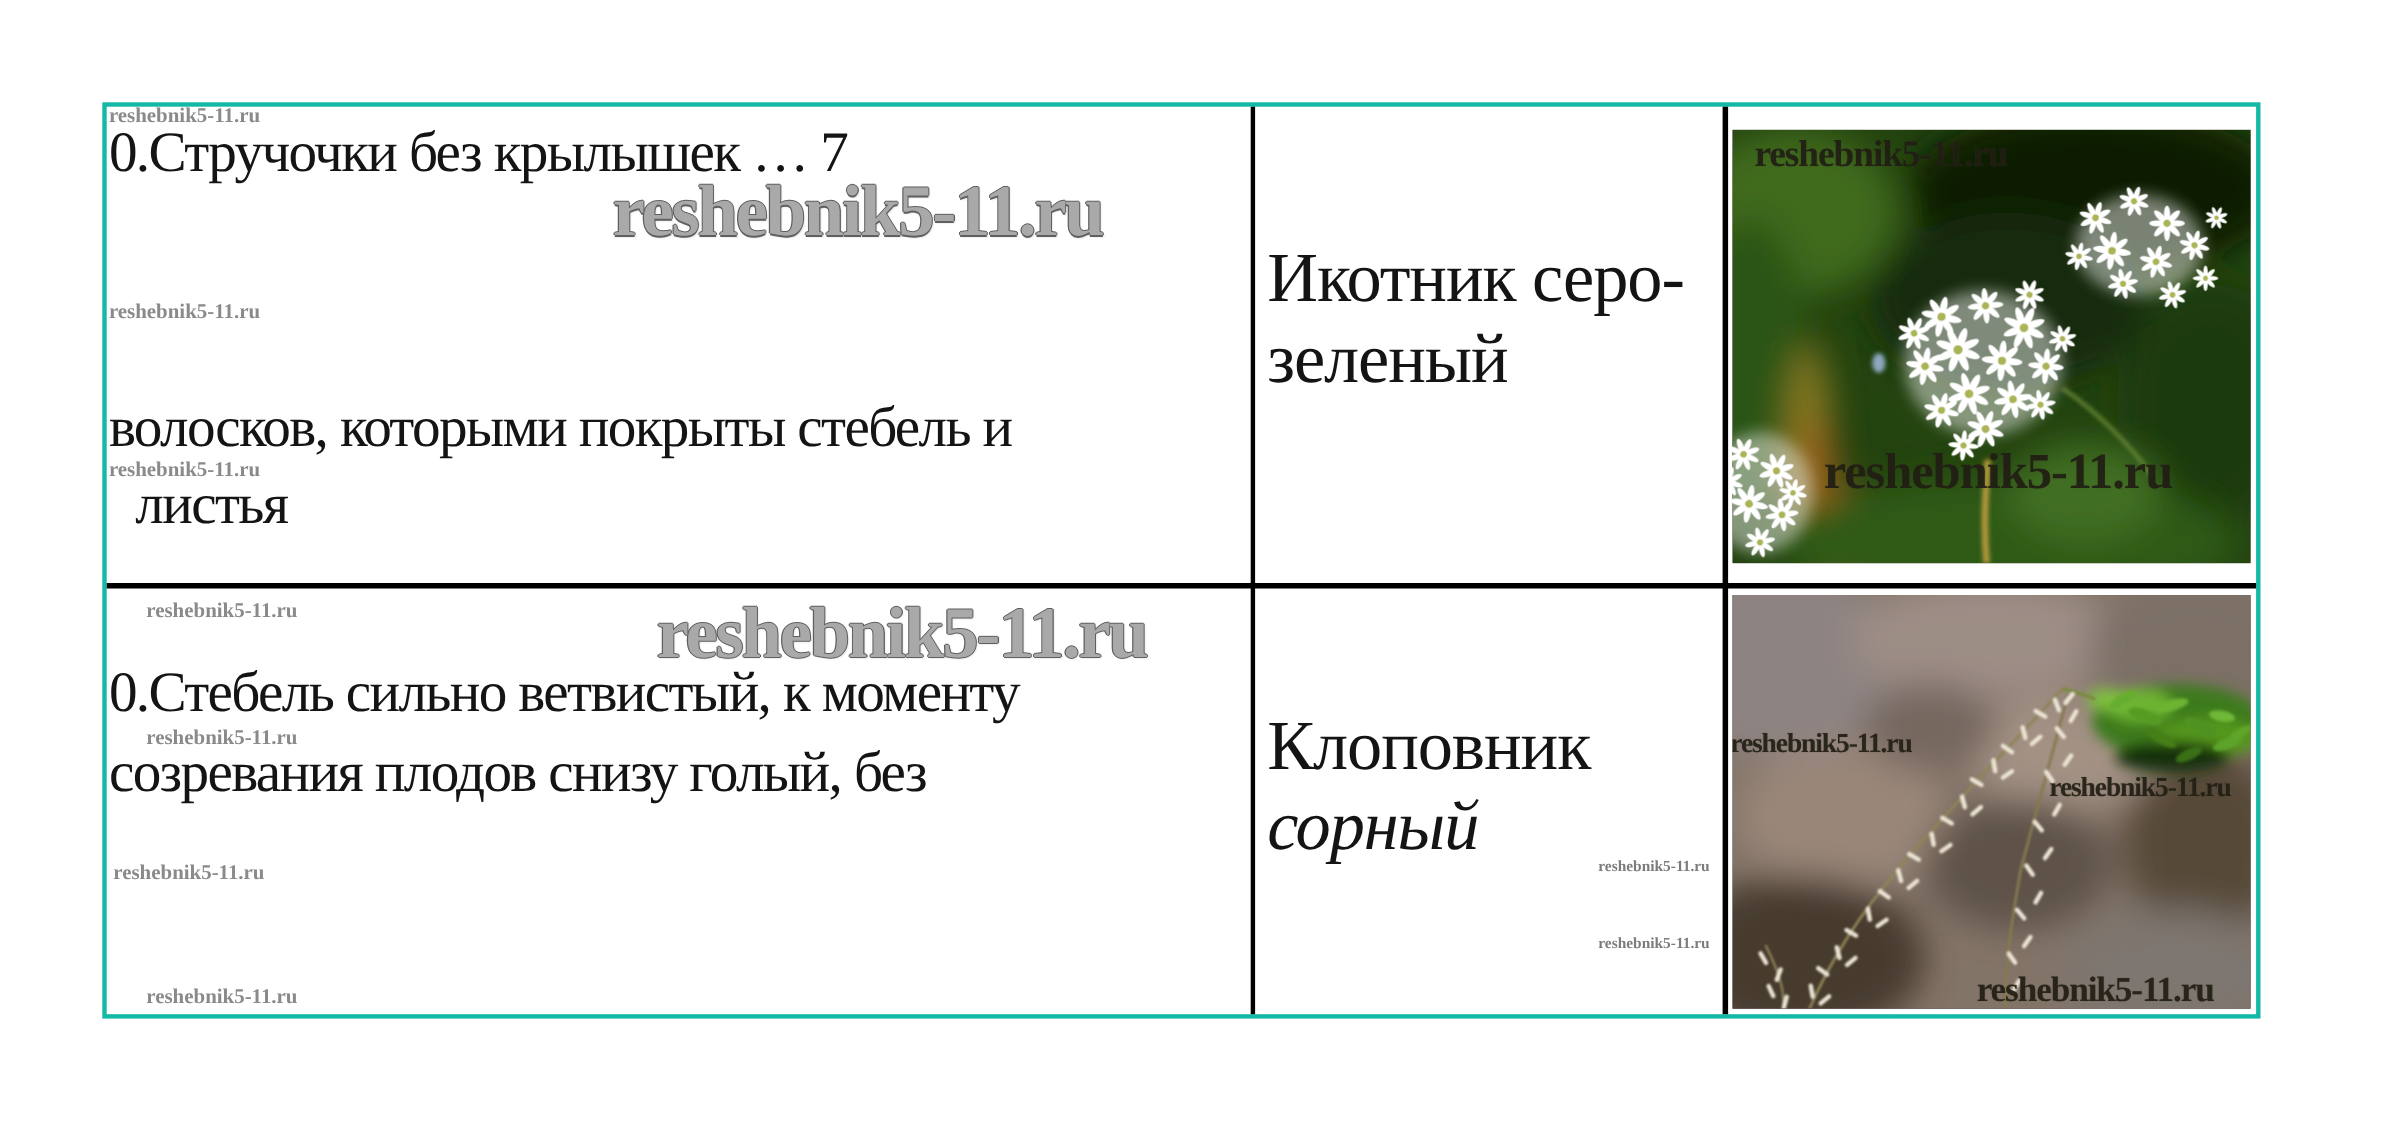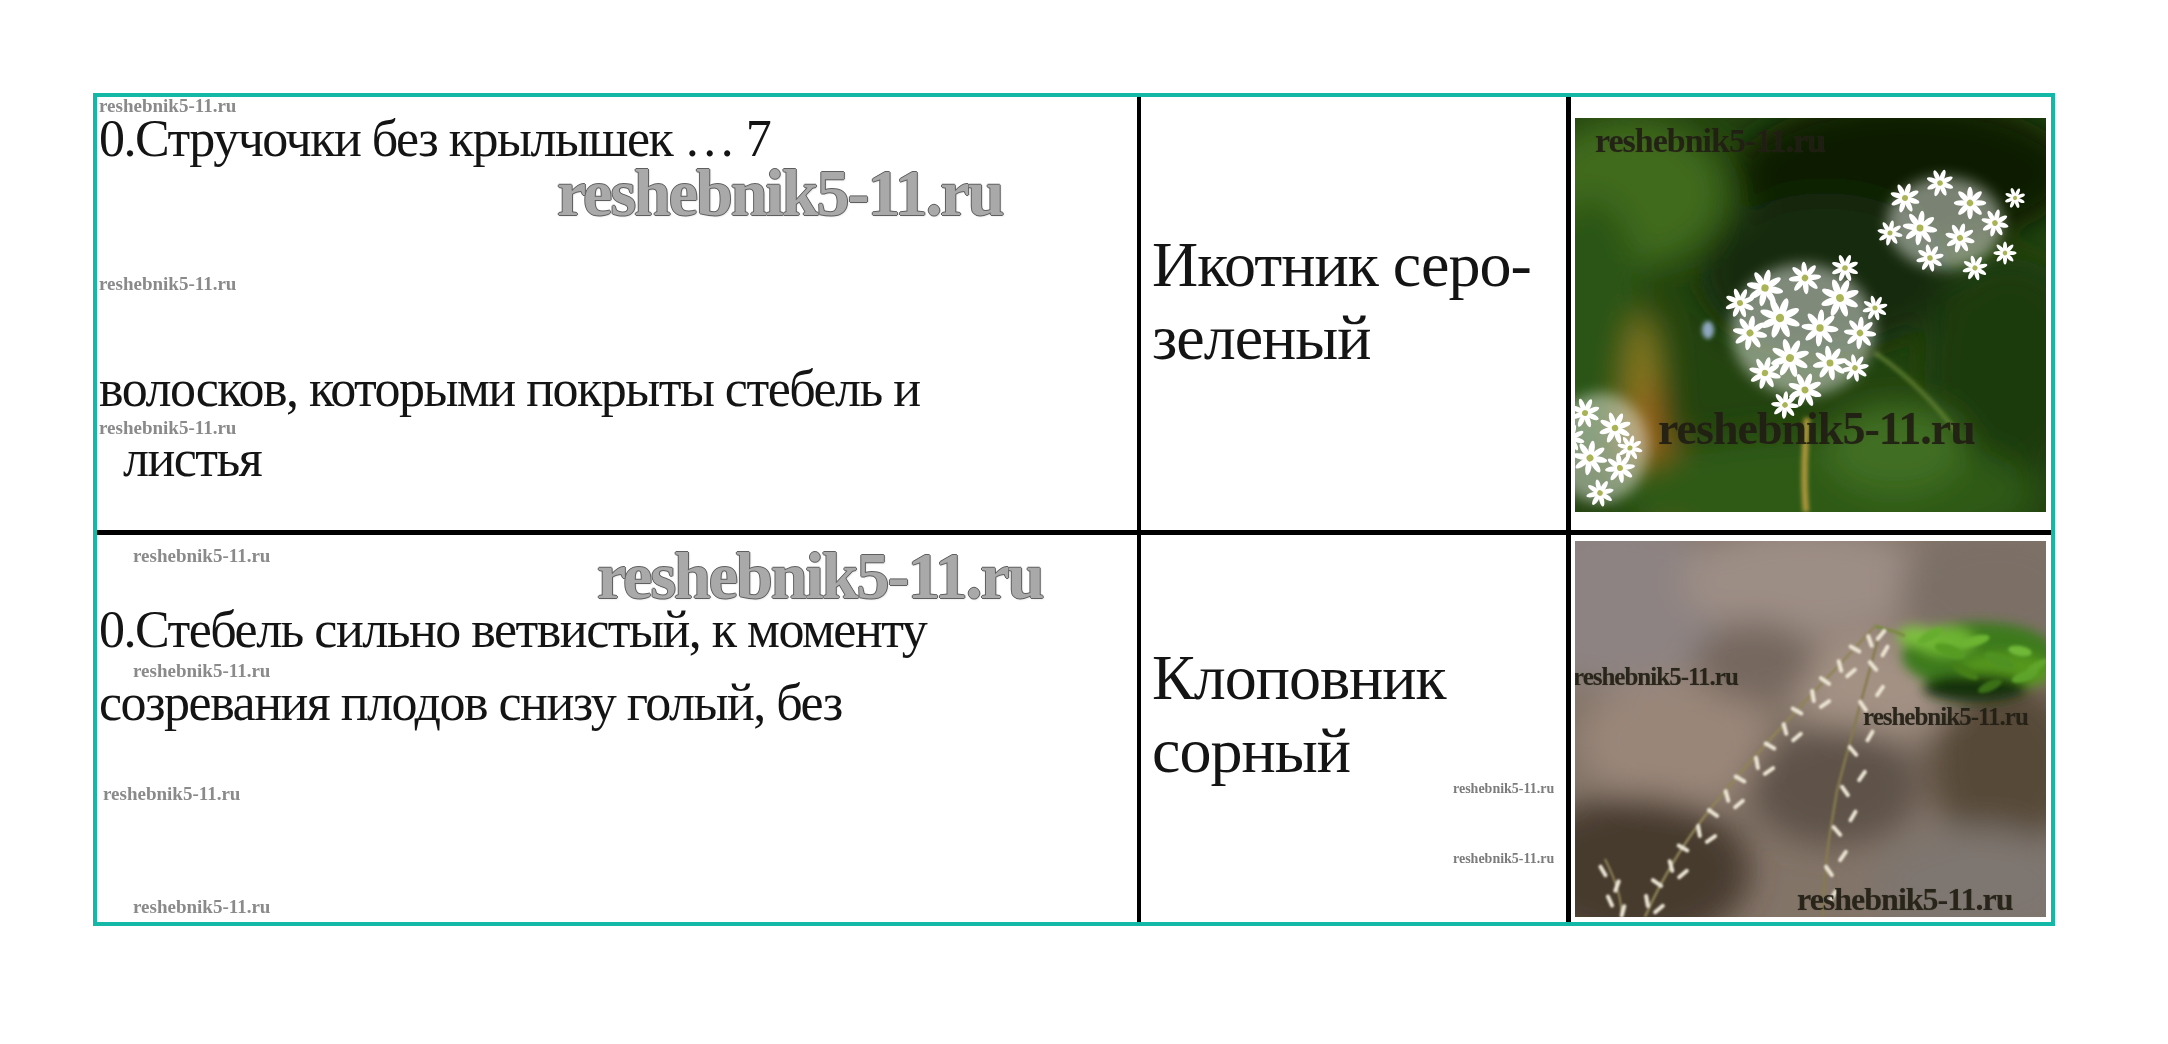--- a/index.html
+++ b/index.html
@@ -9,21 +9,21 @@
   .tbl{position:absolute;left:93px;top:93px;width:1962px;height:833px;
        border:4px solid #14b8a6;background:#fff;box-sizing:border-box;}
   .tbl-inner{position:absolute;left:0;top:0;width:1954px;height:825px;}
   .vline,.hline{position:absolute;background:#000;}
   .v1{left:1040px;top:0;width:4px;height:825px;}
   .v2{left:1469px;top:0;width:5px;height:825px;}
   .h1{left:0;top:433px;width:1954px;height:5px;}
 
   .cell{position:absolute;overflow:visible;}
   .r1c1{left:0;top:0;width:1040px;height:433px;}
-  .r1c2{left:1044px;top:0;width:505px;height:433px;margin-top:12px;}
+  .r1c2{left:1044px;top:0;width:505px;height:433px;}
   .r1c3{left:1474px;top:0;width:480px;height:433px;}
   .r2c1{left:0;top:438px;width:1040px;height:387px;}
   .r2c2{left:1044px;top:438px;width:425px;height:387px;}
   .r2c3{left:1474px;top:438px;width:480px;height:387px;}
 
   .keyline{position:absolute;white-space:nowrap;font-size:52px;line-height:70px;
            letter-spacing:-1.5px;color:#141414;}
   .r2c1 .keyline{line-height:73px;}
   .nameline{position:absolute;white-space:nowrap;font-size:64px;line-height:73px;
             letter-spacing:-1px;color:#141414;}
@@ -173,21 +173,21 @@
       <div class="wm-big" style="left:500px;top:3px;">reshebnik5-11.ru</div>
       <div class="keyline" style="left:2px;top:58px;">0.Стебель сильно ветвистый, к моменту</div>
       <div class="wm-s" style="left:36px;top:125px;">reshebnik5-11.ru</div>
       <div class="keyline" style="left:2px;top:131px;">созревания плодов снизу голый, без</div>
       <div class="wm-s" style="left:6px;top:248px;">reshebnik5-11.ru</div>
       <div class="wm-s" style="left:36px;top:361px;">reshebnik5-11.ru</div>
     </div>
 
     <div class="cell r2c2">
       <div class="nameline" style="left:11px;top:106px;">Клоповник</div>
-      <div class="nameline" style="left:11px;top:179px;">сорный</div>
+      <div class="nameline" style="left:11px;top:179px;font-style:italic;">сорный</div>
       <div class="wm-t" style="left:312px;top:246px;">reshebnik5-11.ru</div>
       <div class="wm-t" style="left:312px;top:316px;">reshebnik5-11.ru</div>
     </div>
 
     <div class="cell r2c3">
       <div class="photo ph2">
         <svg width="471" height="376" viewBox="0 0 471 376">
           <defs>
             <filter id="g14" x="-60%" y="-60%" width="220%" height="220%">
                 <feGaussianBlur stdDeviation="16"></feGaussianBlur>

